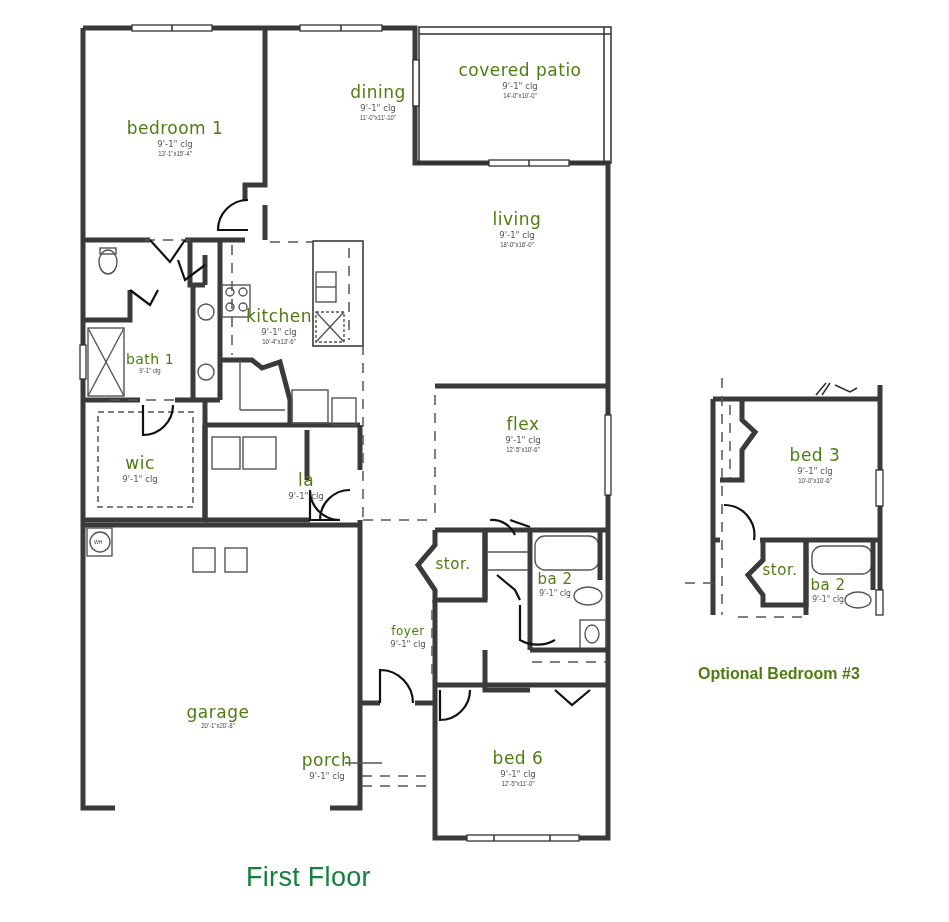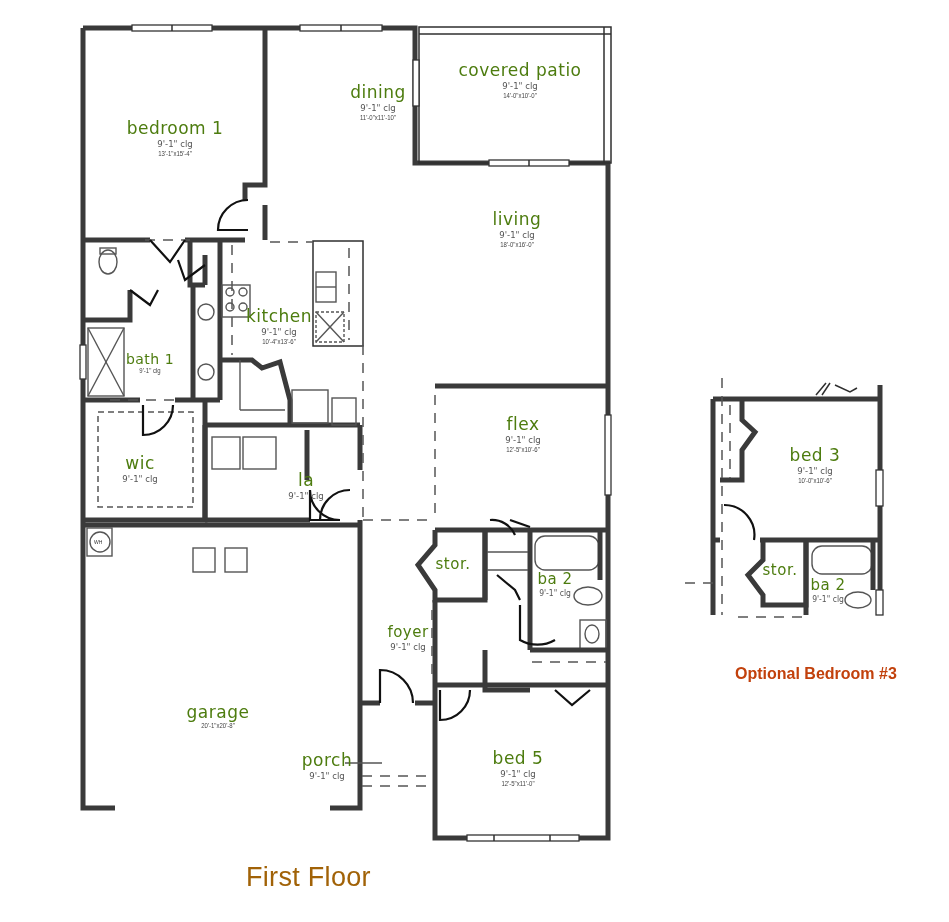--- a/index.html
+++ b/index.html
@@ -9,22 +9,22 @@
   .thin { fill: none; stroke: #2f2f2f; stroke-width: 1.5; }
   .fix { fill: none; stroke: #555; stroke-width: 1.4; }
   .dash { fill: none; stroke: #555; stroke-width: 1.5; stroke-dasharray: 10 8; }
   .door { fill: none; stroke: #111; stroke-width: 2.2; }
   .win { fill: #ffffff; stroke: #333; stroke-width: 1.3; }
   .label { position: absolute; color: #666; text-align: center; white-space: nowrap; transform: translateX(-50%); line-height: 1; }
   .room-name { font-family: "DejaVu Sans", sans-serif; font-size: 17px; color: #4d7c0f; letter-spacing: 0.5px; display: block; }
   .room-clg { font-family: "DejaVu Sans Condensed", "DejaVu Sans", sans-serif; font-size: 9.5px; color: #555; display: block; margin-top: 2px; }
   .room-dim { font-family: "Liberation Sans", sans-serif; font-size: 7.5px; color: #444; display: block; margin-top: 1px; transform: scaleX(0.8); }
   .caption { position: absolute; font-family: "Liberation Sans", sans-serif; color: #5a5a5a; font-weight: bold; }
-  #caption-first { left: 246px; top: 862px; font-size: 27px; font-weight: normal; color: #a16207; letter-spacing: 0.3px; }
-  #caption-opt { left: 698px; top: 665px; font-size: 16px; color: #c2410c; margin-left: 37px; }
+  #caption-first { left: 246px; top: 862px; font-size: 27px; font-weight: normal; color: #15803d; letter-spacing: 0.3px; }
+  #caption-opt { left: 698px; top: 665px; font-size: 16px; color: #4d7c0f; }
   .tiny { font-family: "Liberation Sans", sans-serif; font-size: 5px; fill: #333; }
 </style>
 </head>
 <body>
 
 <svg id="plan" viewBox="0 0 949 922" xmlns="http://www.w3.org/2000/svg">
 
   <g>
 
     <path class="wall" d="M83 28 L415 28 L415 163 L608 163 L608 386 L608 838 L435 838 L435 690"></path>
@@ -241,33 +241,33 @@
   <span class="room-dim">12'-5"x10'-6"</span>
 </div>
 <div class="label" style="left:453px; top:557px;">
   <span class="room-name" style="font-size:15px">stor.</span>
 </div>
 <div class="label" style="left:555px; top:572px;">
   <span class="room-name" style="font-size:15px">ba 2</span>
   <span class="room-clg" style="font-size:8.5px">9'-1" clg</span>
 </div>
 <div class="label" style="left:408px; top:625px;">
-  <span class="room-name" style="font-size:15px">foyer</span>
+  <span class="room-name" style="font-size:12px">foyer</span>
   <span class="room-clg">9'-1" clg</span>
 </div>
 <div class="label" style="left:218px; top:704px;">
   <span class="room-name">garage</span>
   <span class="room-dim">20'-1"x20'-8"</span>
 </div>
 <div class="label" style="left:327px; top:752px;">
   <span class="room-name">porch</span>
   <span class="room-clg">9'-1" clg</span>
 </div>
 <div class="label" style="left:518px; top:750px;">
-  <span class="room-name">bed 5</span>
+  <span class="room-name">bed 6</span>
   <span class="room-clg">9'-1" clg</span>
   <span class="room-dim">12'-5"x11'-0"</span>
 </div>
 
 <div class="label" style="left:815px; top:447px;">
   <span class="room-name">bed 3</span>
   <span class="room-clg">9'-1" clg</span>
   <span class="room-dim">10'-0"x10'-6"</span>
 </div>
 <div class="label" style="left:780px; top:563px;">

